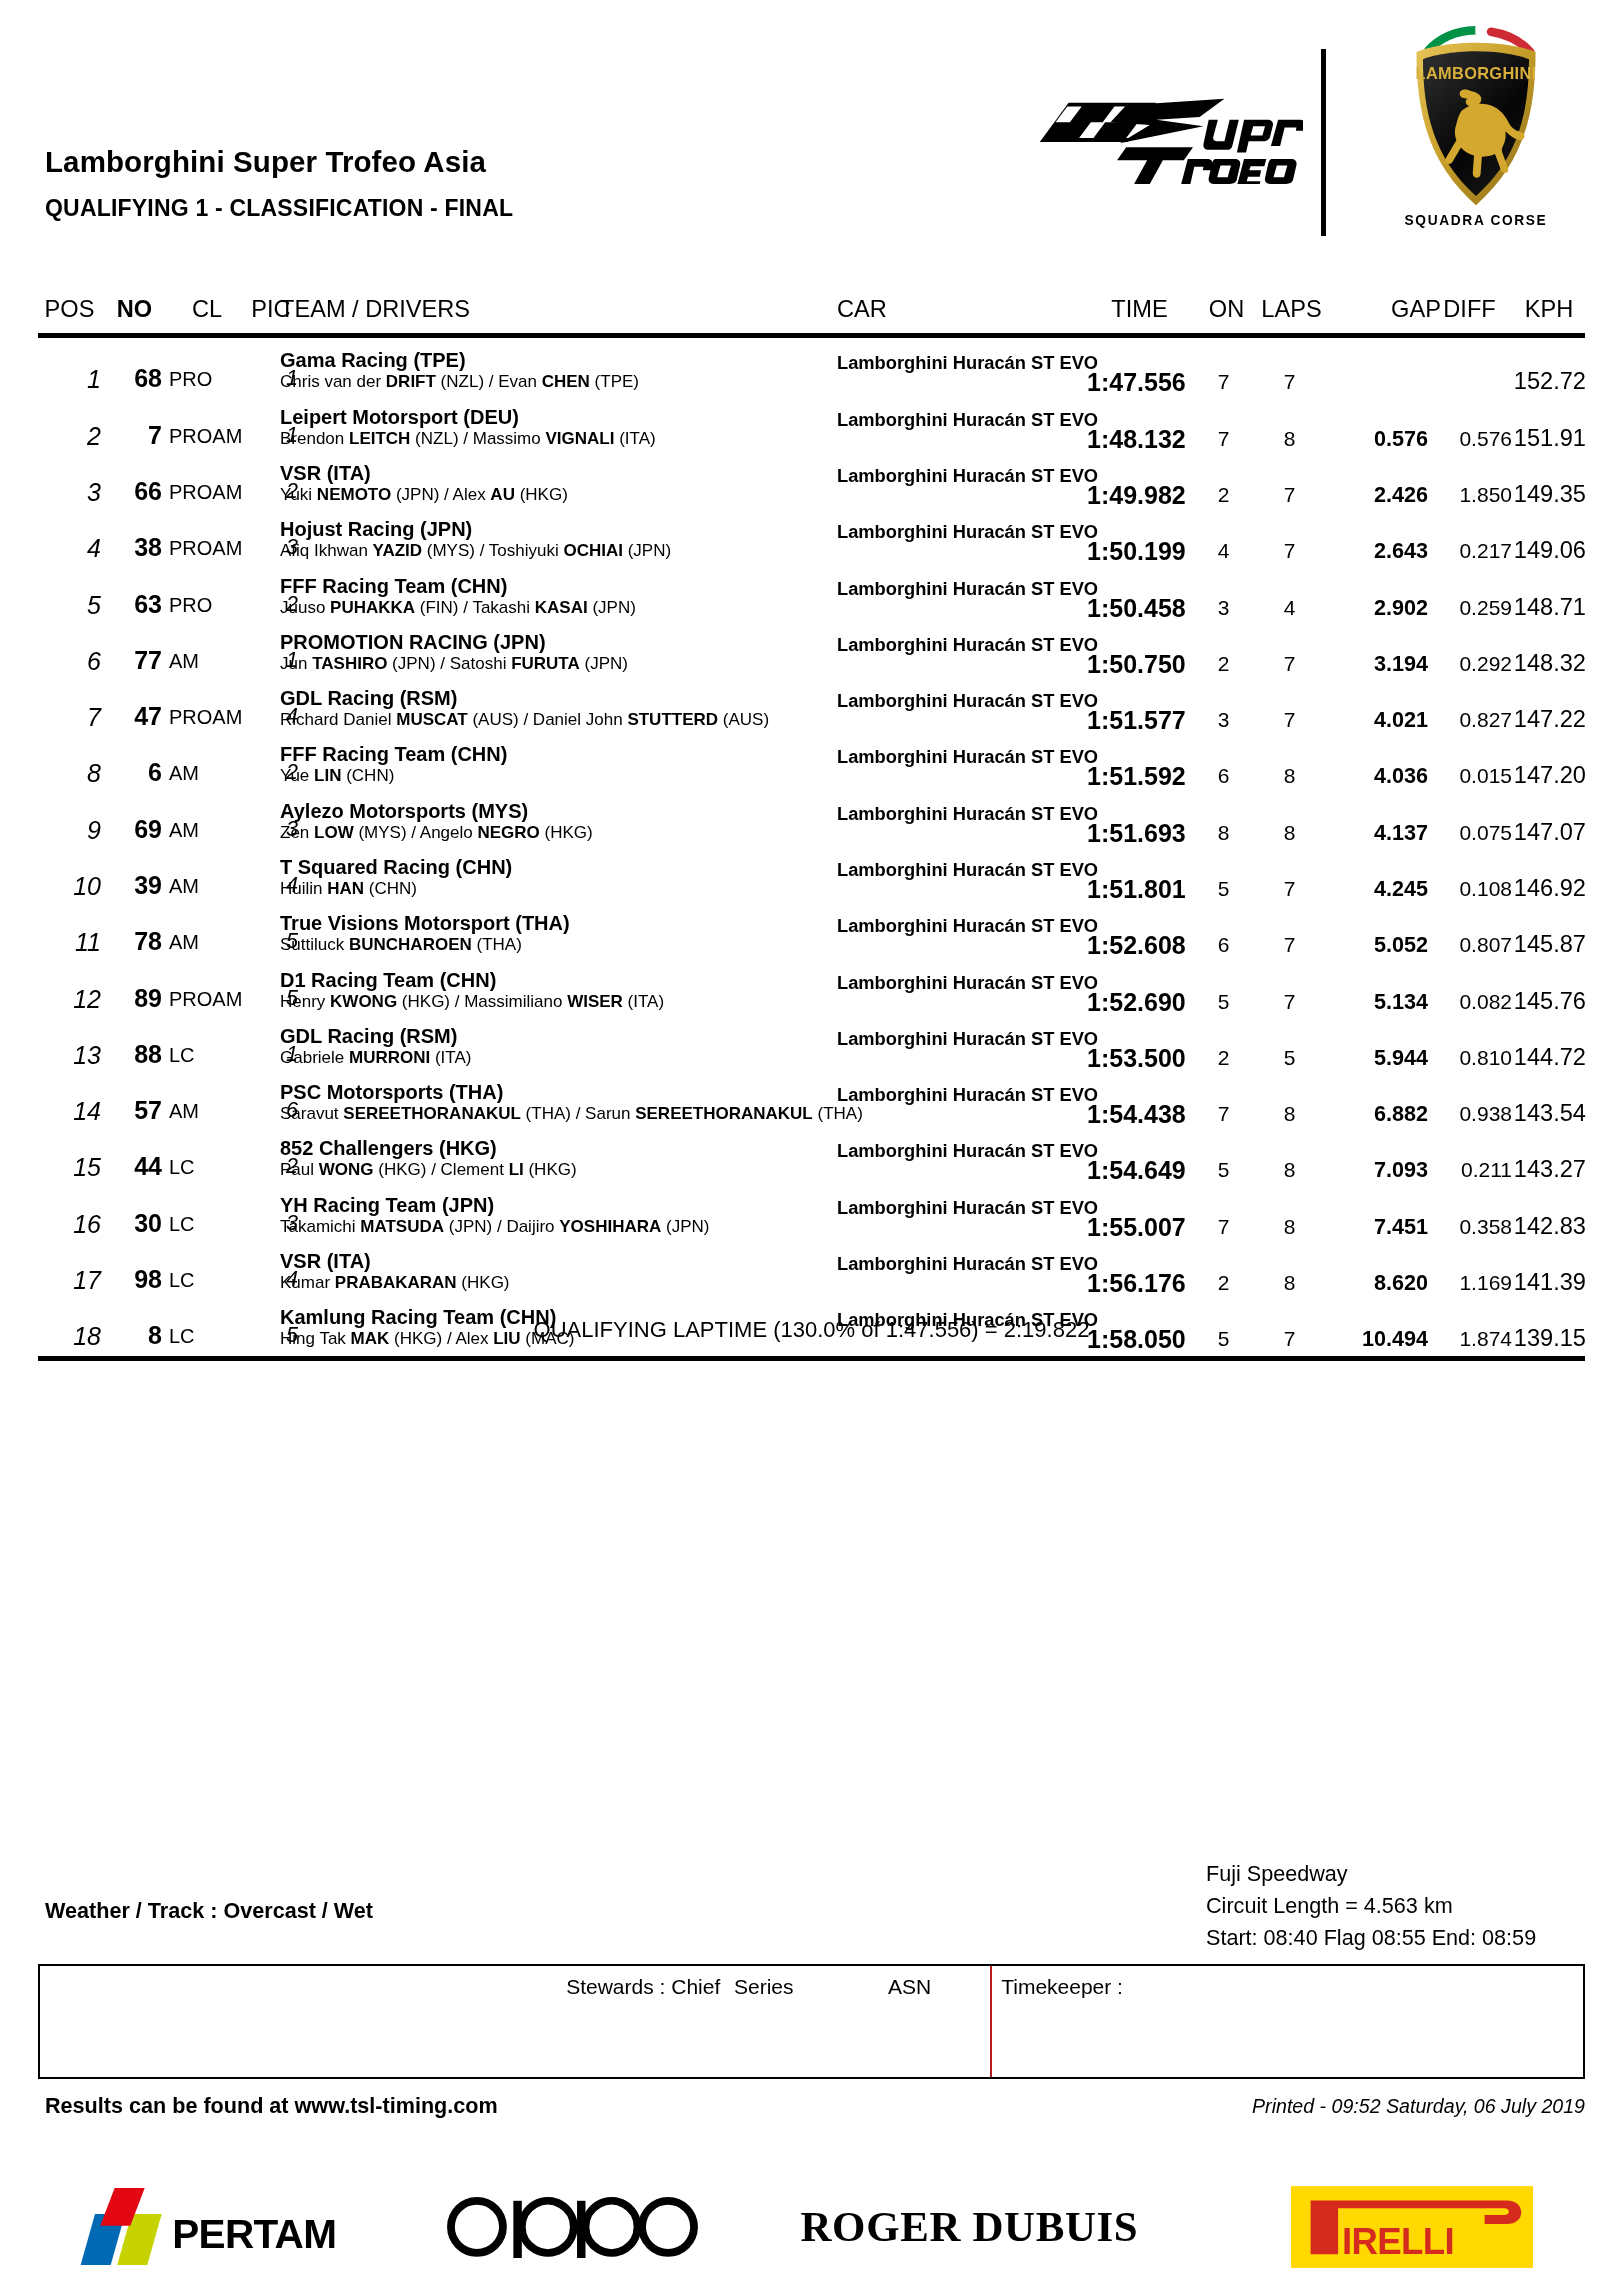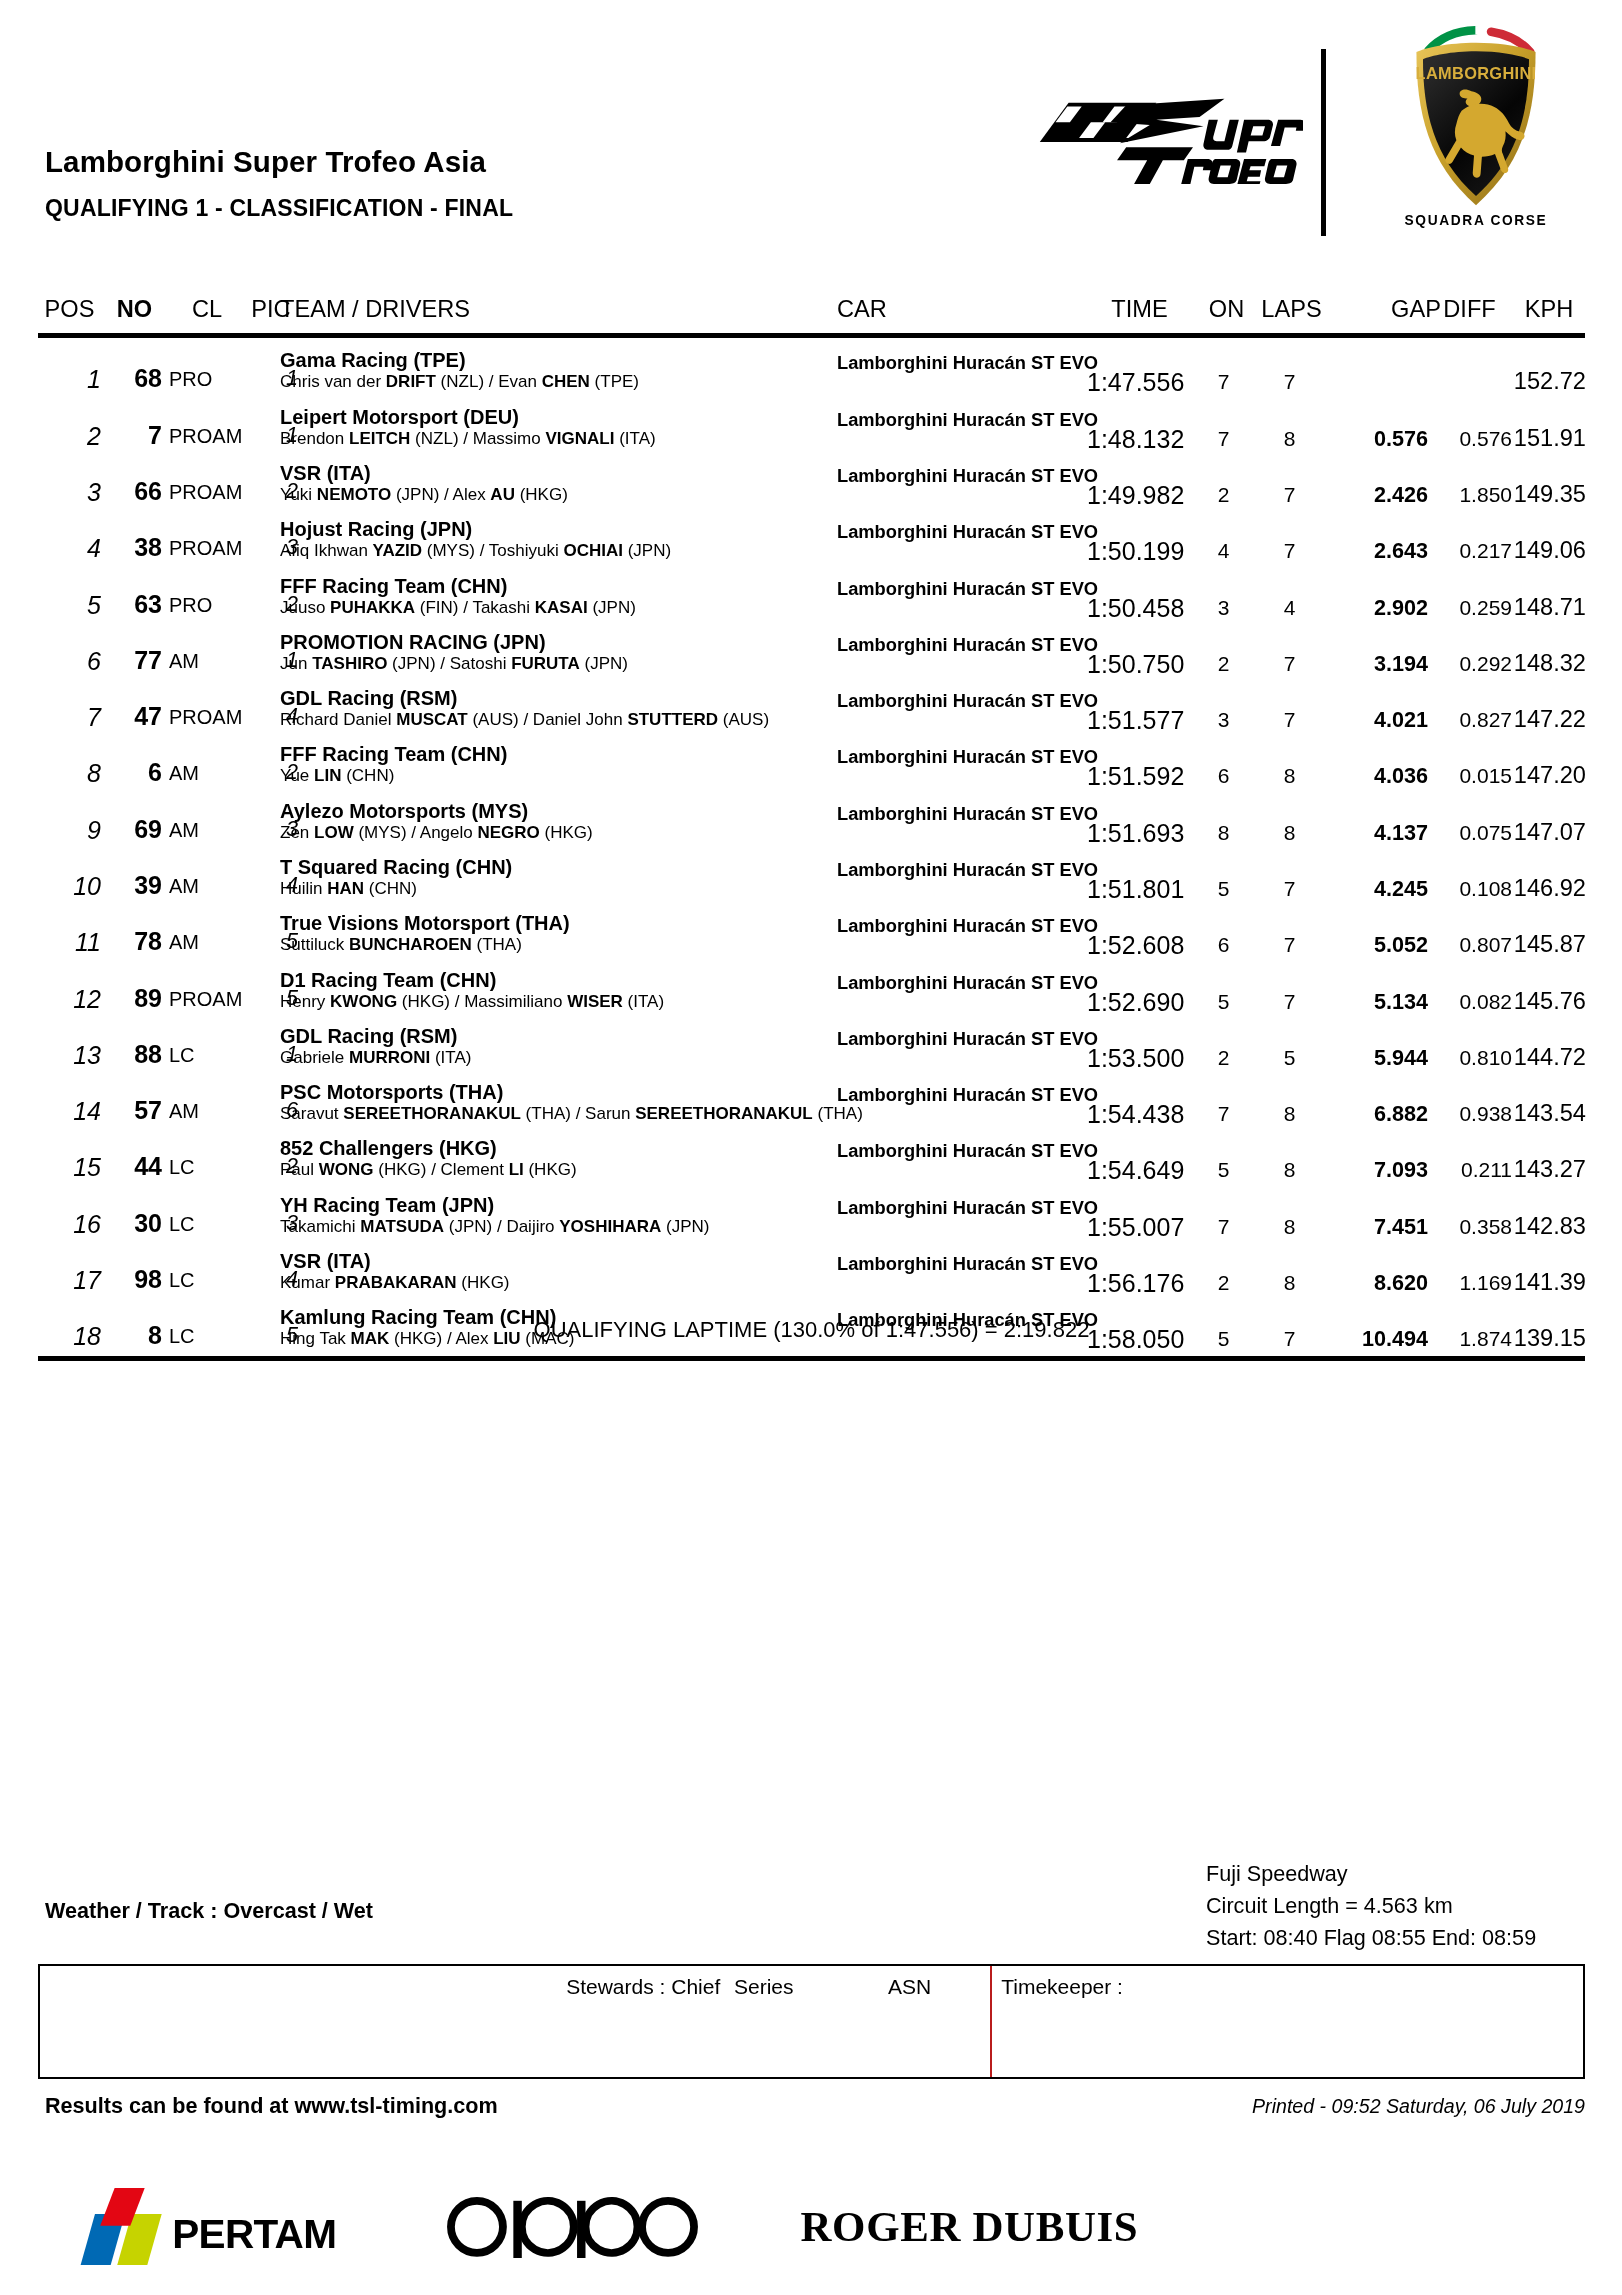--- a/index.html
+++ b/index.html
@@ -83,21 +83,21 @@
   }
   .c-drivers {
     left:280px; top:32px; font-size:17px;
   }
   .c-drivers b { font-weight:bold; }
   .c-car {
     left:837px; top:11.8px; font-size:18.3px; font-weight:bold;
   }
   .c-time {
     left:1087px; width:110px; text-align:left; top:27.5px;
-    font-size:25px; font-weight:normal;
+    font-size:25px; font-weight:bold;
   }
   .c-on   { left:1203px; width:41px;  text-align:center; top:30px; font-size:21px; }
   .c-laps { left:1249px; width:81px; text-align:center; top:30px; font-size:21px; }
   .c-gap  { left:1331px; width:97px; text-align:right;  top:29px; font-size:21.6px; font-weight:bold; }
   .c-diff { left:1428px; width:84px; text-align:right;  top:30px; font-size:21px; }
   .c-kph  { left:1509px; width:77px; text-align:right;  top:27.5px; font-size:23.6px; }
 
   #qual-laptime {
     position:absolute; top:1317px; left:0; width:1623px;
     text-align:center; font-size:22px;
@@ -566,14 +566,21 @@
       </g>
     </svg>
   </div>
 
   <div id="sp-roger" class="abs">
     <svg viewBox="0 0 580 80" xmlns="http://www.w3.org/2000/svg">
       <text x="0" y="62" font-family="'Liberation Serif', serif" font-size="66" font-weight="bold" fill="#000" letter-spacing="1">ROGER DUBUIS</text>
     </svg>
   </div>
 
+  <div id="sp-pirelli" class="abs">
+    <svg viewBox="0 0 370 125" xmlns="http://www.w3.org/2000/svg">
+      <rect x="0" y="0" width="370" height="125" fill="#FFD900"></rect>
+      <path d="M30 22 h300 c14 0 22 8 22 18 c0 11 -9 18 -22 18 h-34 v-14 h30 c5 0 7 -2 7 -5 c0 -3 -2 -5 -7 -5 h-254 v70 h-42 z" fill="#D52B1E"></path>
+      <text x="78" y="104" font-family="'Liberation Sans', sans-serif" font-size="56" font-weight="bold" fill="#D52B1E" letter-spacing="-1">IRELLI</text>
+    </svg>
+  </div>
 </div>
 
 
 </body></html>

